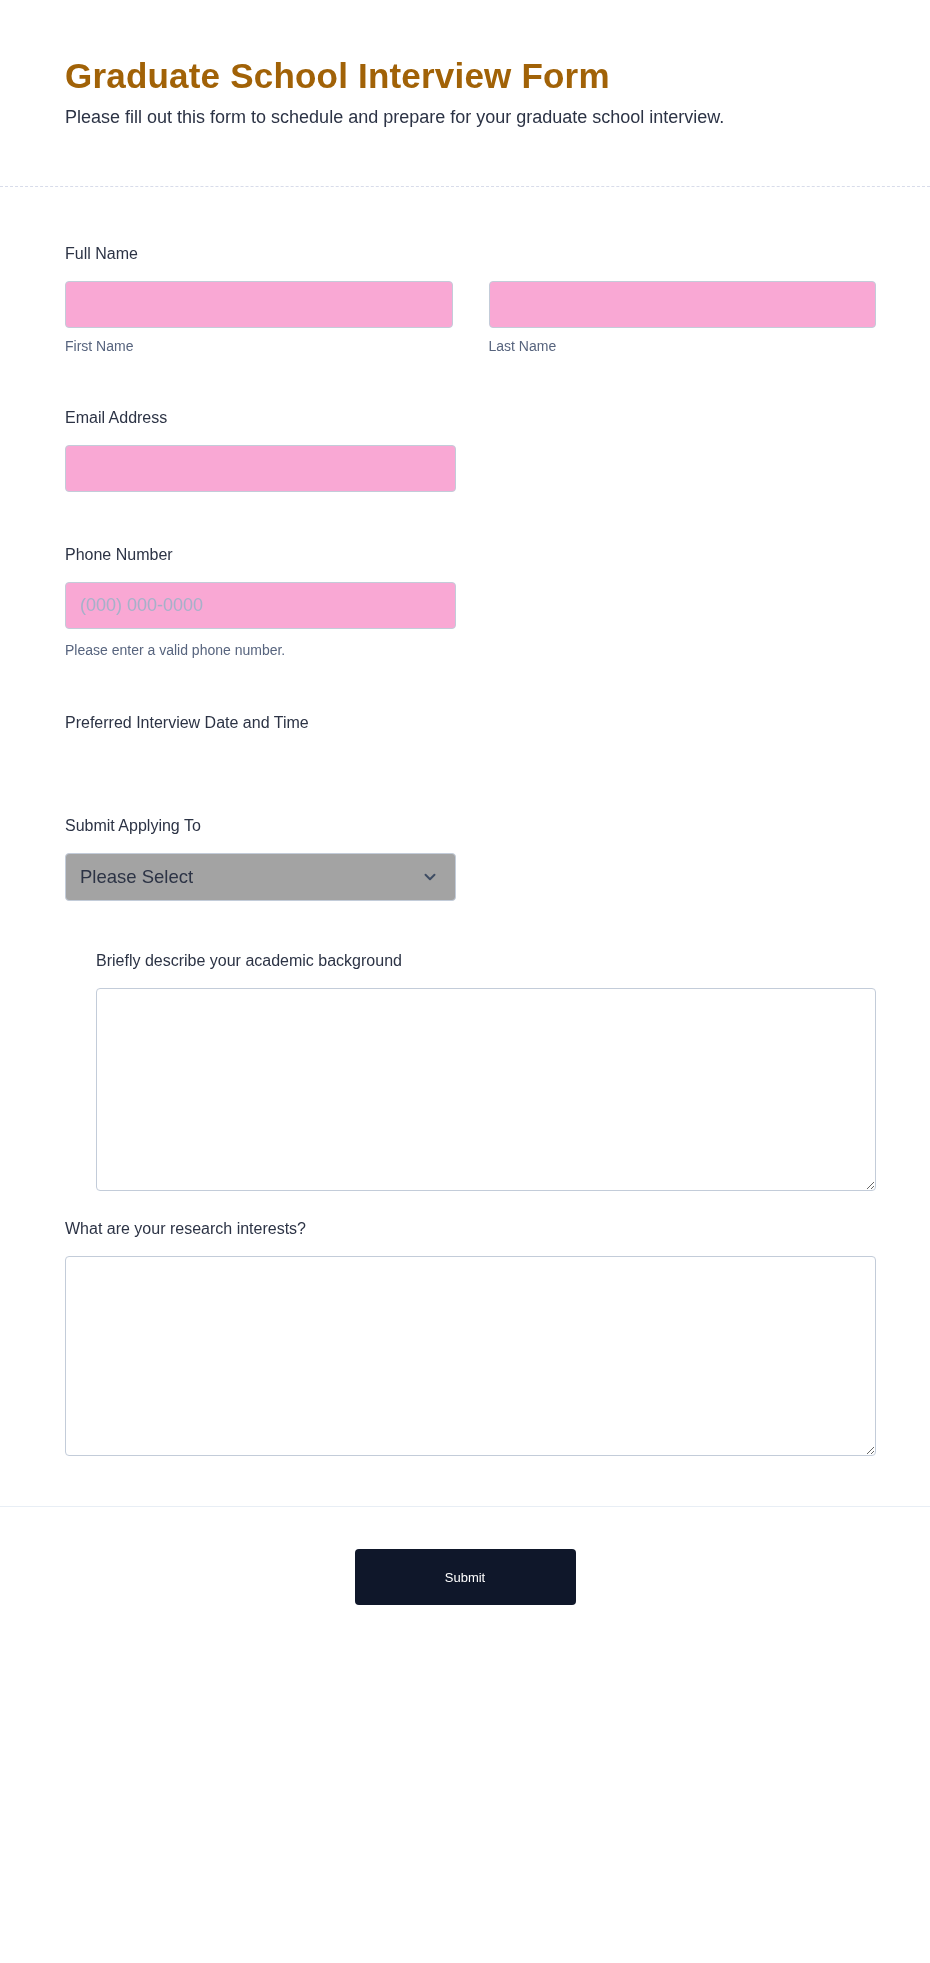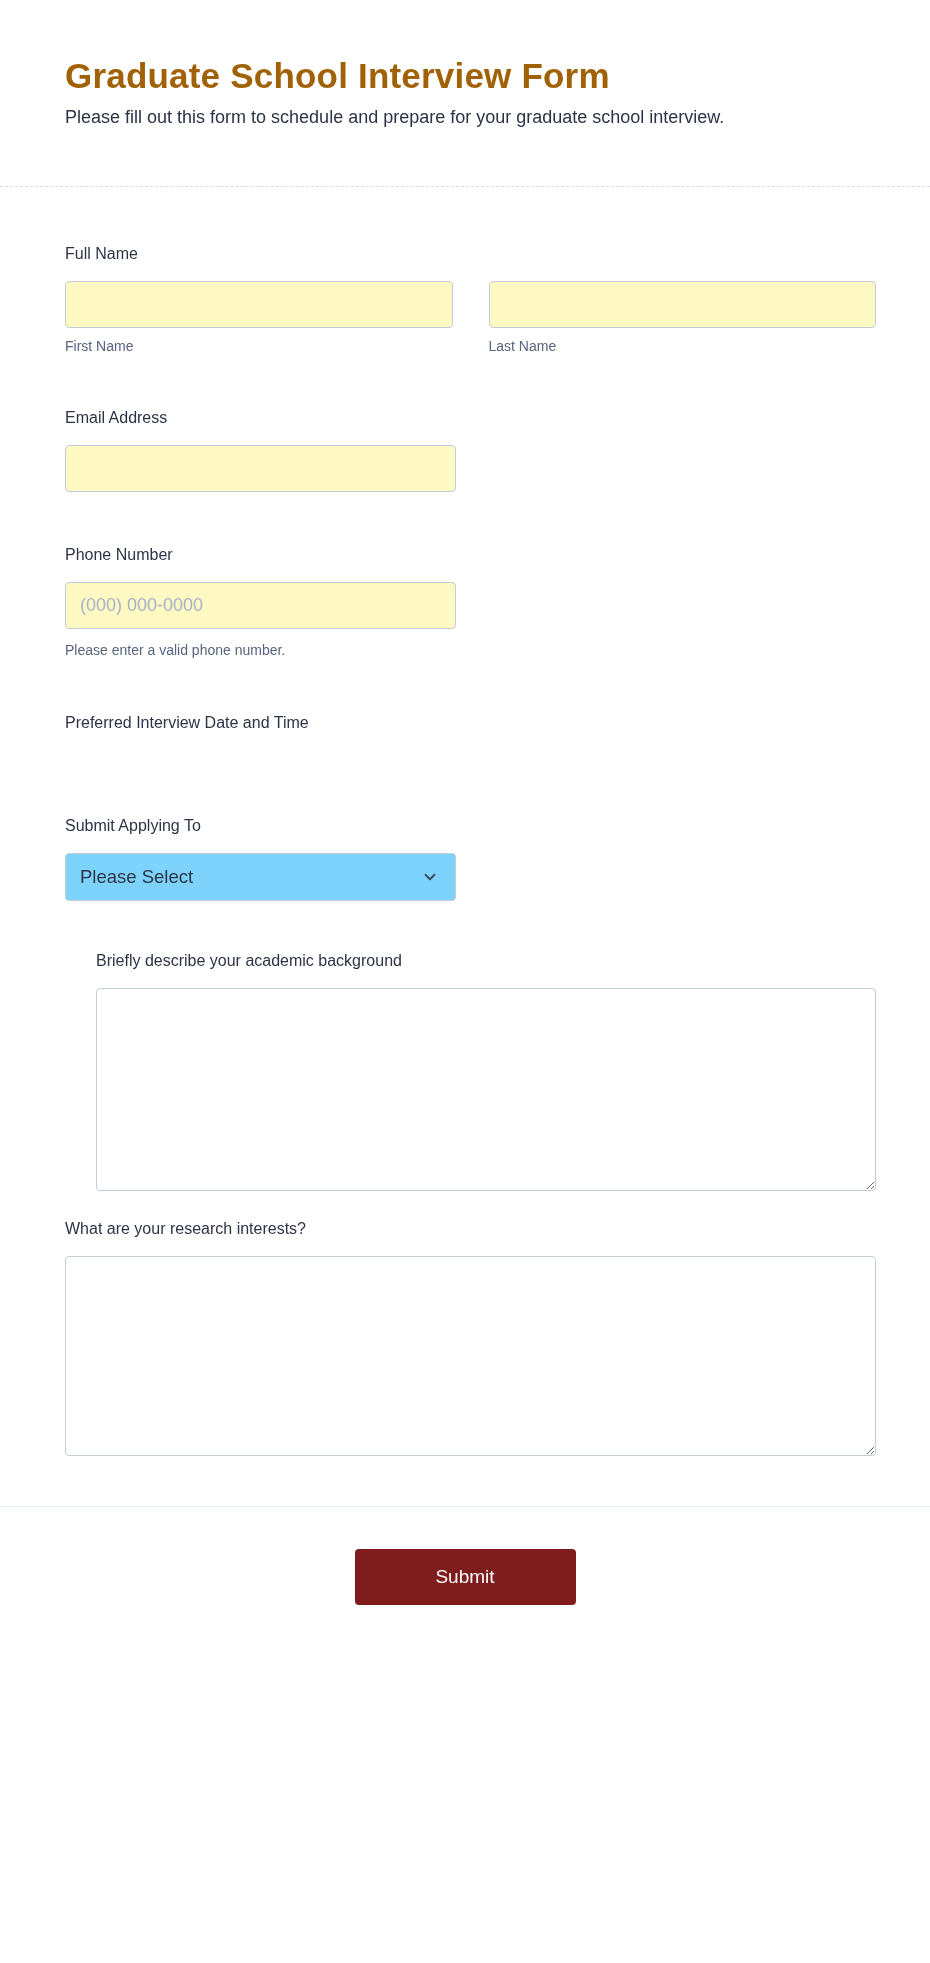--- a/index.html
+++ b/index.html
@@ -58,21 +58,21 @@
     line-height: 18px;
     color: #57647e;
     margin-top: 12px;
   }
 
   .text-input {
     width: 100%;
     height: 47px;
     border: 1px solid #c3ccd9;
     border-radius: 4px;
-    background: #fef9c3;
+    background: #f9a8d4;
     font-family: inherit;
     font-size: 18px;
     color: #2c3345;
     padding: 0 14px;
     outline: none;
   }
   .text-input::placeholder { color: #a6b1c9; opacity: 1; }
 
   .half-width { width: calc((100% - 30px) / 2); }
 
@@ -90,21 +90,21 @@
   .field-research { margin-bottom: 50px; }
   .field-questions { margin-bottom: 33px; }
 
   
   .select-box {
     position: relative;
     width: calc((100% - 30px) / 2);
     height: 48px;
     border: 1px solid #c3ccd9;
     border-radius: 4px;
-    background: #7dd3fc;
+    background: #a3a3a3;
     display: flex;
     align-items: center;
     padding: 0 44px 0 14px;
     font-size: 18.5px;
     color: #2c3345;
     cursor: pointer;
   }
   .select-chevron {
     position: absolute;
     right: 15px;
@@ -136,26 +136,26 @@
   
   .form-footer {
     border-top: 1px solid #e8eef5;
     padding: 42px 0 51px 0;
     display: flex;
     justify-content: center;
   }
   .submit-button {
     width: 221px;
     height: 56px;
-    background: #7f1d1d;
+    background: #0f172a;
     color: #ffffff;
     border: none;
     border-radius: 4px;
     font-family: inherit;
-    font-size: 19px;
+    font-size: 13px;
     font-weight: 500;
     cursor: pointer;
   }
 </style>
 </head>
 <body>
 
 <div class="form-header">
   <h1 class="form-title">Graduate School Interview Form</h1>
   <div class="form-subtitle">Please fill out this form to schedule and prepare for your graduate school interview.</div>

